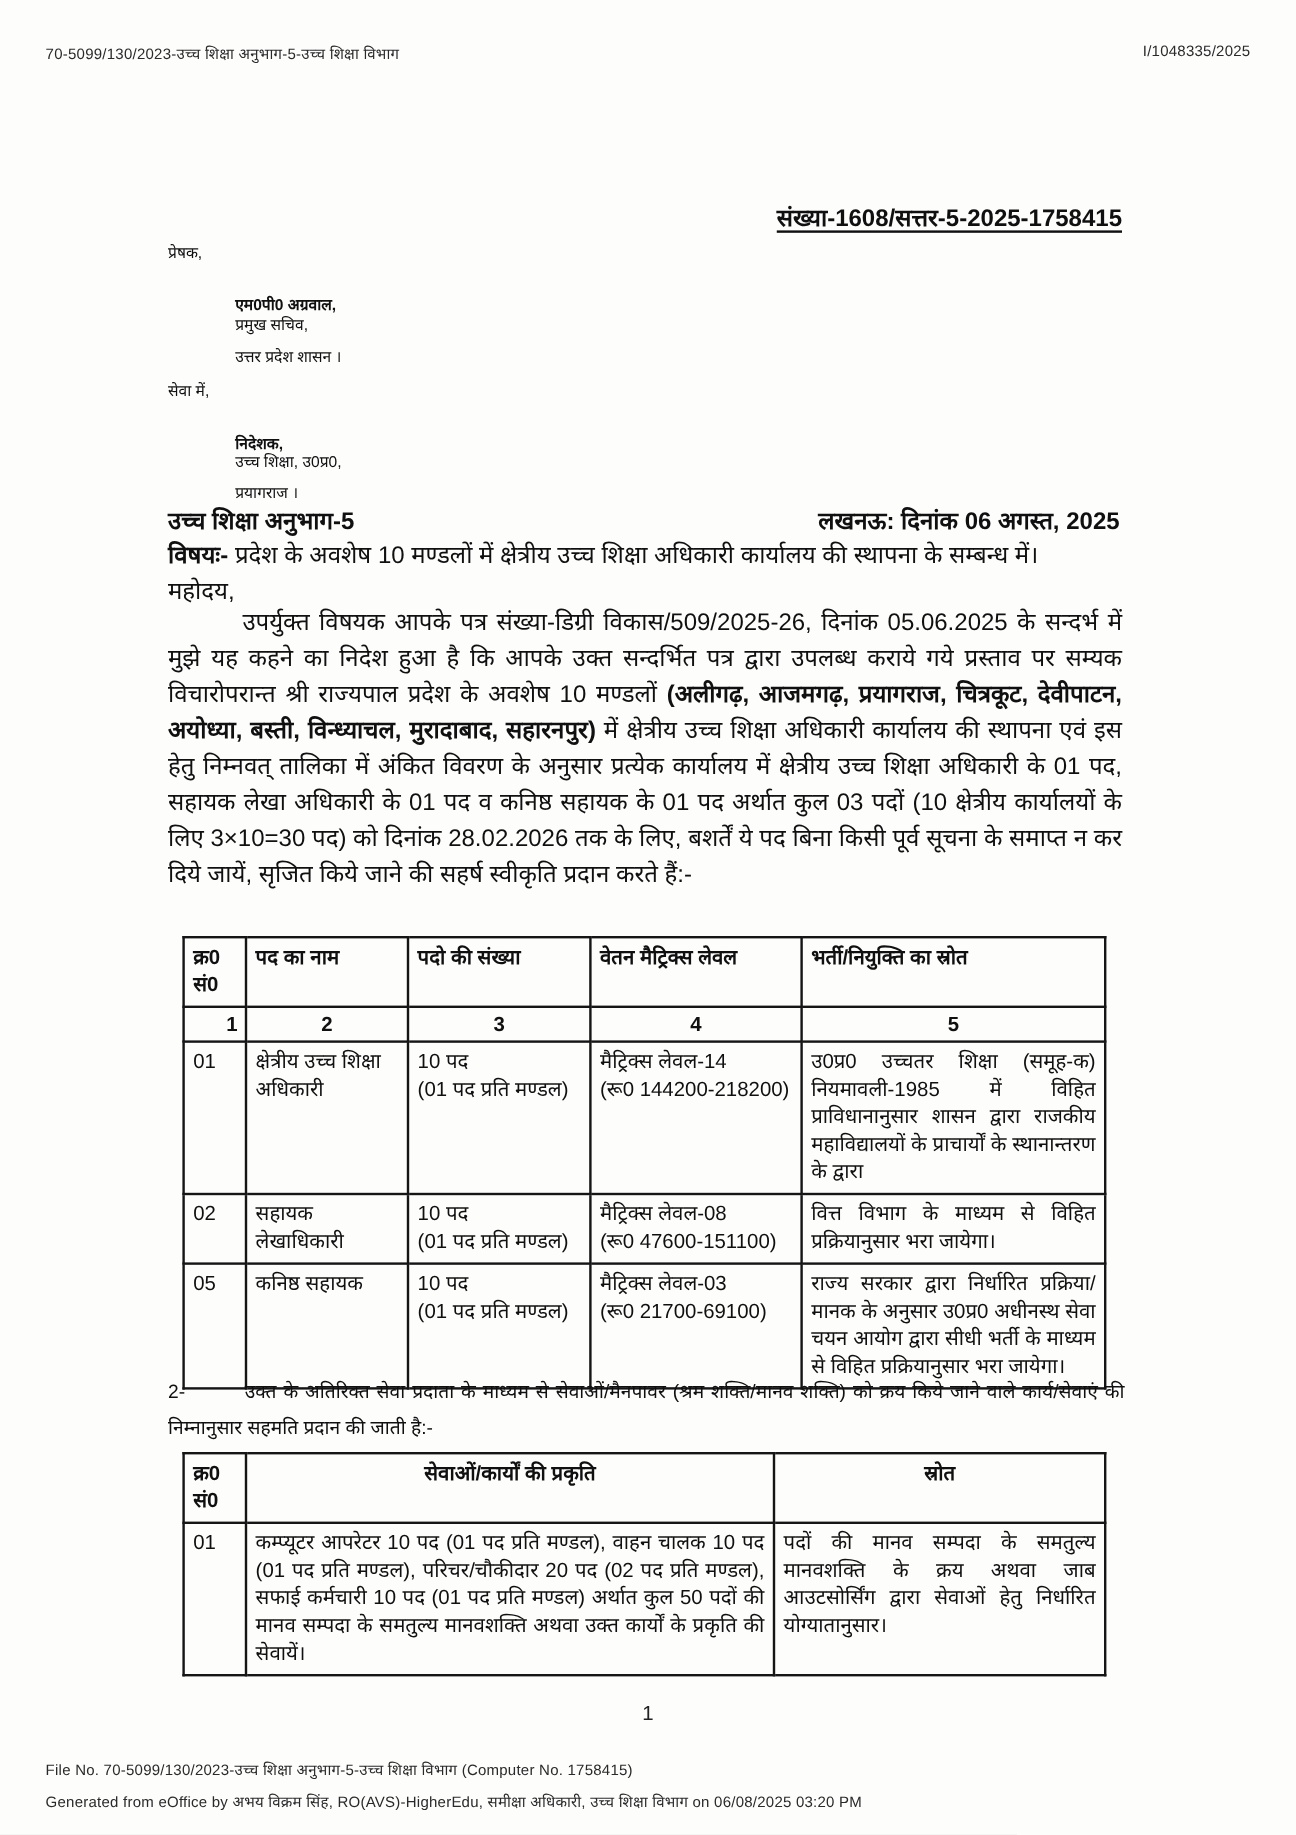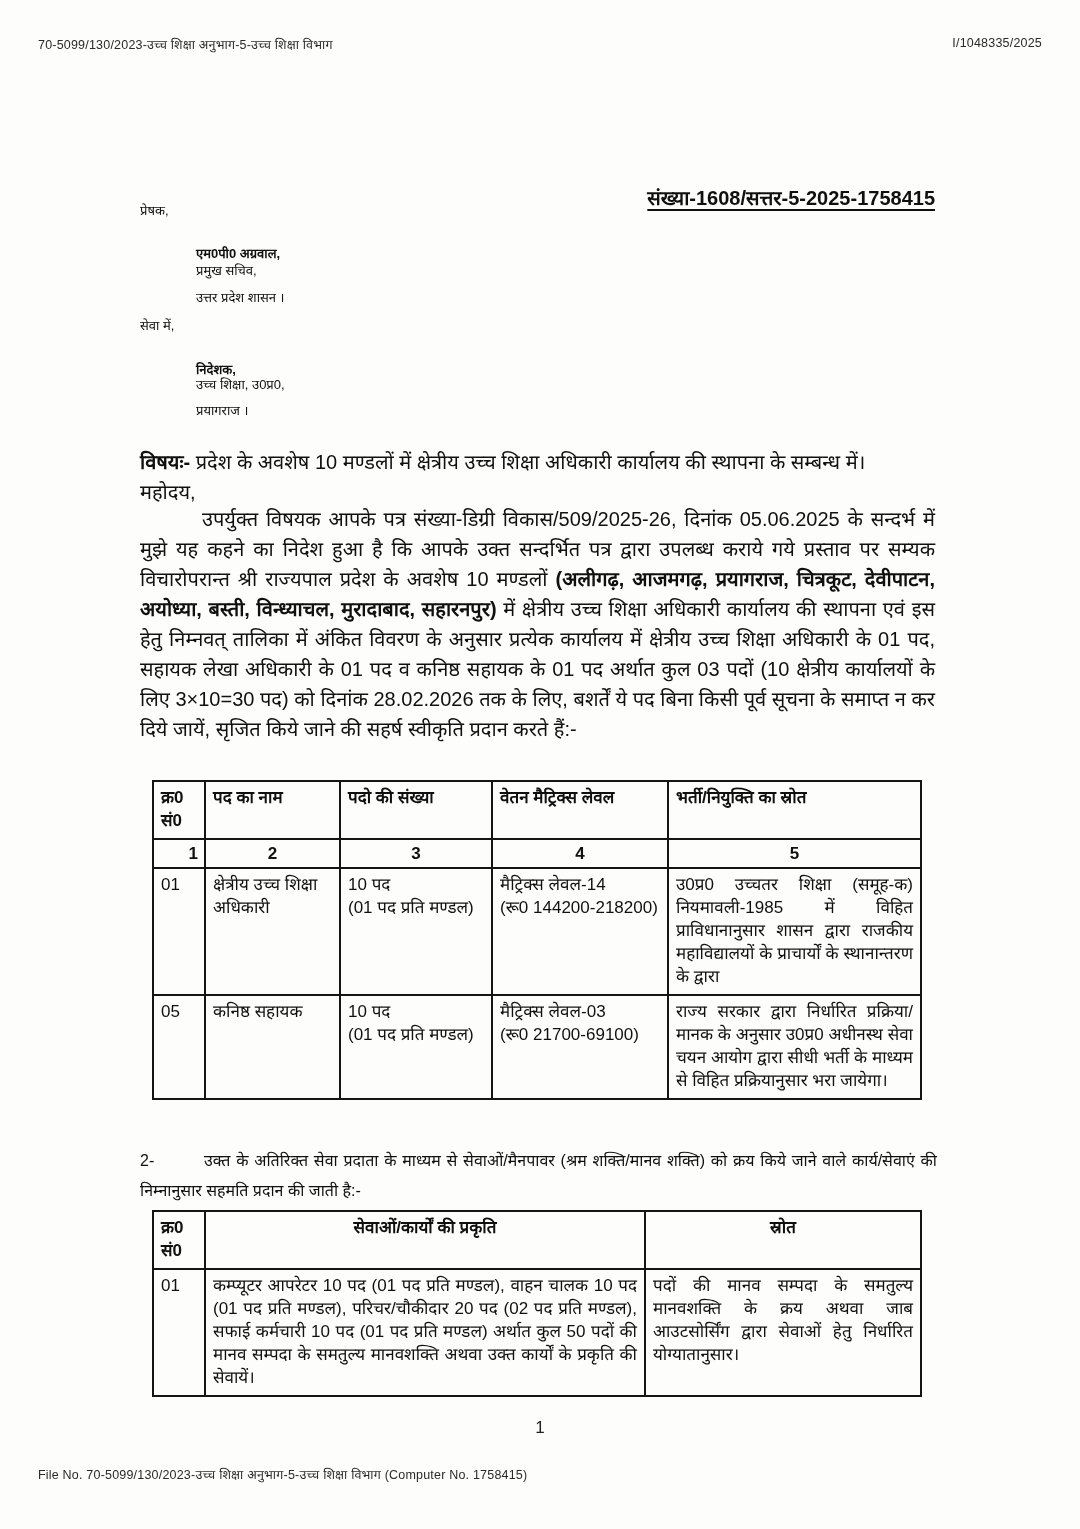--- a/index.html
+++ b/index.html
@@ -14,21 +14,21 @@
     font-family: "Liberation Sans", sans-serif;
     overflow: hidden;
   }
   .abs { position: absolute; }
   .tiny { font-size: 12.5px; color: #2a2a2a; letter-spacing: 0.2px; }
   .doc-header {
     top: 36px; left: 38px; right: 38px;
     display: flex; justify-content: space-between; align-items: flex-start;
   }
   .ref-line {
-    top: 184px; right: 145px;
+    top: 167px; right: 145px;
     font-size: 20px; font-weight: 700;
     text-decoration: underline;
     text-decoration-thickness: 2px;
     text-underline-offset: 4px;
   }
   .ltr-line { font-size: 13px; line-height: 27px; }
   .bold { font-weight: 700; margin-top: 12px; }
   .section-row {
     top: 420px; left: 140px; right: 147px;
     display: flex; justify-content: space-between;
@@ -87,20 +87,24 @@
   <div class="abs ltr-line" style="top:197px; left:140px;">प्रेषक,</div>
   <div class="abs ltr-line bold" style="top:228px; left:196px;">एम0पी0 अग्रवाल,</div>
   <div class="abs ltr-line" style="top:257px; left:196px;">प्रमुख सचिव,</div>
   <div class="abs ltr-line" style="top:284px; left:196px;">उत्तर प्रदेश शासन ।</div>
 
   <div class="abs ltr-line" style="top:312px; left:140px;">सेवा में,</div>
   <div class="abs ltr-line bold" style="top:344px; left:196px;">निदेशक,</div>
   <div class="abs ltr-line" style="top:371px; left:196px;">उच्च शिक्षा, उ0प्र0,</div>
   <div class="abs ltr-line" style="top:397px; left:196px;">प्रयागराज ।</div>
 
+  <div class="abs section-row">
+    <span>उच्च शिक्षा अनुभाग-5</span>
+    <span>लखनऊ: दिनांक 06 अगस्त, 2025</span>
+  </div>
 
   <div class="abs subject-line">
     <span class="bold">विषयः-</span>
     <span>प्रदेश के अवशेष 10 मण्डलों में क्षेत्रीय उच्च शिक्षा अधिकारी कार्यालय की स्थापना के सम्बन्ध में।</span>
   </div>
 
   <div class="abs salutation">महोदय,</div>
 
   <p class="abs para1"><span>उपर्युक्त विषयक आपके पत्र संख्या-डिग्री विकास/509/2025-26, दिनांक 05.06.2025 के सन्दर्भ में मुझे यह कहने का निदेश हुआ है कि आपके उक्त सन्दर्भित पत्र द्वारा उपलब्ध कराये गये प्रस्ताव पर सम्यक विचारोपरान्त श्री राज्यपाल प्रदेश के अवशेष 10 मण्डलों </span><span class="bold">(अलीगढ़, आजमगढ़, प्रयागराज, चित्रकूट, देवीपाटन, अयोध्या, बस्ती, विन्ध्याचल, मुरादाबाद, सहारनपुर)</span><span> में क्षेत्रीय उच्च शिक्षा अधिकारी कार्यालय की स्थापना एवं इस हेतु निम्नवत् तालिका में अंकित विवरण के अनुसार प्रत्येक कार्यालय में क्षेत्रीय उच्च शिक्षा अधिकारी के 01 पद, सहायक लेखा अधिकारी के 01 पद व कनिष्ठ सहायक के 01 पद अर्थात कुल 03 पदों (10 क्षेत्रीय कार्यालयों के लिए 3×10=30 पद) को दिनांक 28.02.2026 तक के लिए, बशर्तें ये पद बिना किसी पूर्व सूचना के समाप्त न कर दिये जायें, सृजित किये जाने की सहर्ष स्वीकृति प्रदान करते हैं:-</span></p>
 
@@ -131,20 +135,29 @@
     <tr>
       <td>01</td>
       <td>क्षेत्रीय उच्च शिक्षा अधिकारी</td>
       <td class="pre">10 पद
 (01 पद प्रति मण्डल)</td>
       <td class="pre">मैट्रिक्स लेवल-14
 (रू0 144200-218200)</td>
       <td class="just">उ0प्र0 उच्चतर शिक्षा (समूह-क) नियमावली-1985 में विहित प्राविधानानुसार शासन द्वारा राजकीय महाविद्यालयों के प्राचार्यों के स्थानान्तरण के द्वारा</td>
     </tr>
     <tr>
+      <td>02</td>
+      <td>सहायक लेखाधिकारी</td>
+      <td class="pre">10 पद
+(01 पद प्रति मण्डल)</td>
+      <td class="pre">मैट्रिक्स लेवल-08
+(रू0 47600-151100)</td>
+      <td class="just">वित्त विभाग के माध्यम से विहित प्रक्रियानुसार भरा जायेगा।</td>
+    </tr>
+    <tr>
       <td>05</td>
       <td>कनिष्ठ सहायक</td>
       <td class="pre">10 पद
 (01 पद प्रति मण्डल)</td>
       <td class="pre">मैट्रिक्स लेवल-03
 (रू0 21700-69100)</td>
       <td class="just">राज्य सरकार द्वारा निर्धारित प्रक्रिया/मानक के अनुसार उ0प्र0 अधीनस्थ सेवा चयन आयोग द्वारा सीधी भर्ती के माध्यम से विहित प्रक्रियानुसार भरा जायेगा।</td>
     </tr>
   </tbody>
     </table>
@@ -169,15 +182,16 @@
       <td class="just">कम्प्यूटर आपरेटर 10 पद (01 पद प्रति मण्डल), वाहन चालक 10 पद (01 पद प्रति मण्डल), परिचर/चौकीदार 20 पद (02 पद प्रति मण्डल), सफाई कर्मचारी 10 पद (01 पद प्रति मण्डल) अर्थात कुल 50 पदों की मानव सम्पदा के समतुल्य मानवशक्ति अथवा उक्त कार्यों के प्रकृति की सेवायें।</td>
       <td class="just">पदों की मानव सम्पदा के समतुल्य मानवशक्ति के क्रय अथवा जाब आउटसोर्सिंग द्वारा सेवाओं हेतु निर्धारित योग्यातानुसार।</td>
     </tr>
   </tbody>
     </table>
 
   <div class="abs page-num">1</div>
 
   <div class="abs footer-block">
     <div class="tiny">File No. 70-5099/130/2023-उच्च शिक्षा अनुभाग-5-उच्च शिक्षा विभाग  (Computer No. 1758415)</div>
+    <div class="tiny">Generated from eOffice by अभय विक्रम सिंह, RO(AVS)-HigherEdu, समीक्षा अधिकारी, उच्च शिक्षा विभाग on 06/08/2025 03:20 PM</div>
   </div>
 
 </div>
 
 </body></html>

